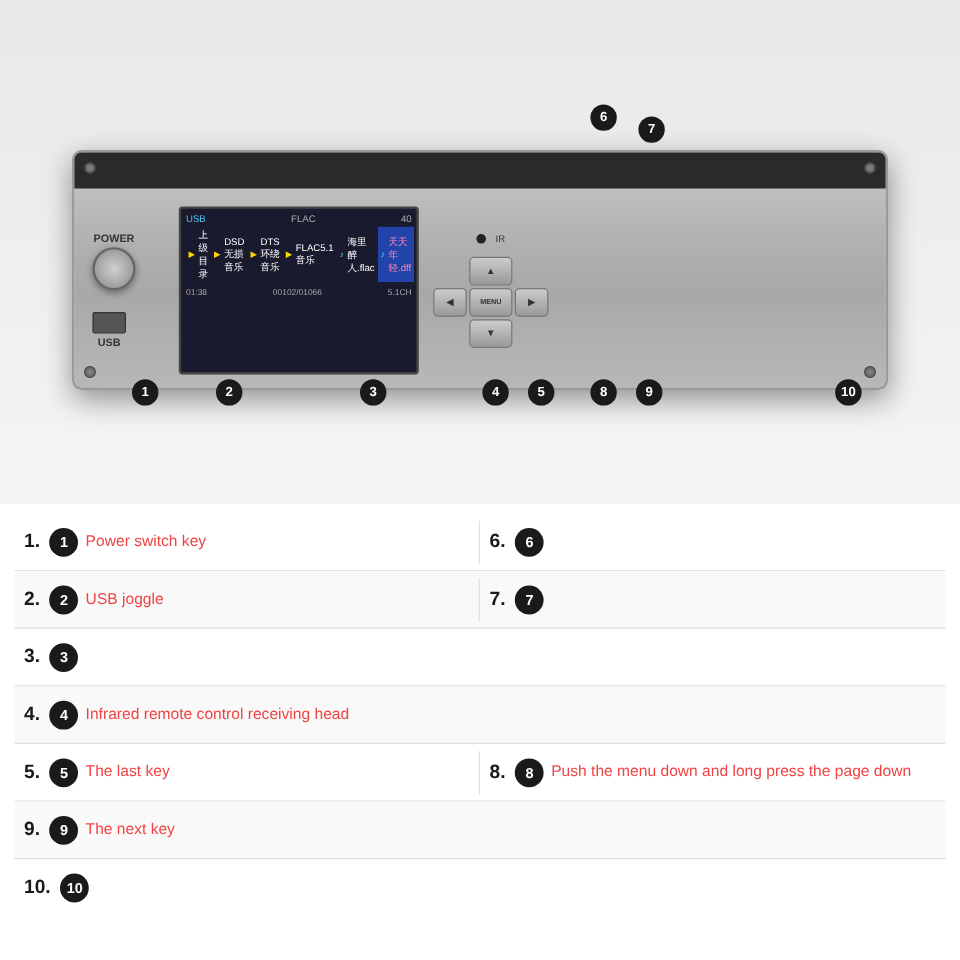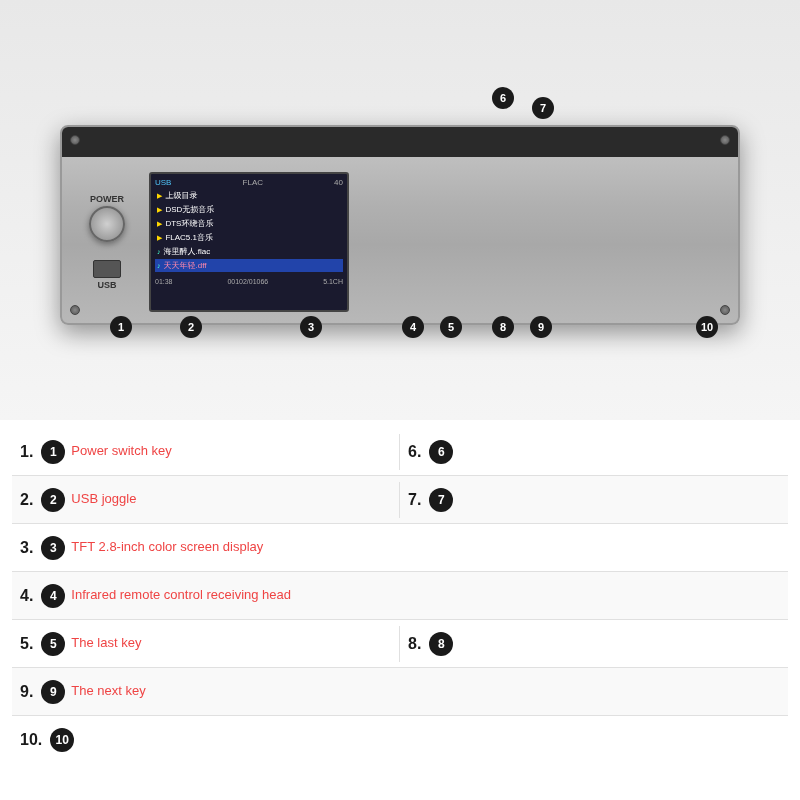--- a/index.html
+++ b/index.html
@@ -47,21 +47,21 @@
       align-items: center;
       height: 170px;
       padding: 10px 15px;
       gap: 12px;
     }
 
     
     .left-section {
       display: flex;
       flex-direction: column;
-      align-items: center;
+      align-items: flex-start;
       gap: 10px;
       width: 60px;
     }
 
     .power-btn {
       width: 36px;
       height: 36px;
       border-radius: 50%;
       background: radial-gradient(circle, #d0d0d0, #888);
       border: 2px solid #666;
@@ -108,21 +108,21 @@
       margin-bottom: 2px;
       font-size: 8px;
     }
 
     .screen-header .usb-tag { color: #4fc3f7; }
     .screen-header .flac-tag { color: #aaa; }
     .screen-header .num { color: #aaa; }
 
     .screen-files {
       display: flex;
-      flex-direction: column;
+      flex-direction: row;
       gap: 1px;
     }
 
     .file-item {
       display: flex;
       align-items: center;
       gap: 3px;
       color: #fff;
       font-size: 8px;
       padding: 1px 2px;
@@ -395,20 +395,40 @@
             </div>
           </div>
           <div style="display:flex;justify-content:space-between;color:#aaa;font-size:7px;margin-top:6px;">
             <span>01:38</span>
             <span>00102/01066</span>
             <span>5.1CH</span>
           </div>
         </div>
       </div>
 
+      <div style="display:flex;flex-direction:column;align-items:center;gap:6px;">
+        <div class="ir-row">
+          <div class="ir-dot"></div>
+          <span style="font-size:8px;color:#333;">IR</span>
+        </div>
+
+        <div style="display:grid;grid-template-columns:28px 36px 28px;grid-template-rows:24px 24px 24px;gap:2px;">
+          <div class="nav-btn empty"></div>
+          <div class="nav-btn" style="display:flex;align-items:center;justify-content:center;">▲</div>
+          <div class="nav-btn empty"></div>
+
+          <div class="nav-btn" style="display:flex;align-items:center;justify-content:center;">◀</div>
+          <div class="nav-btn center" style="display:flex;align-items:center;justify-content:center;font-size:6px;font-weight:bold;">MENU</div>
+          <div class="nav-btn" style="display:flex;align-items:center;justify-content:center;">▶</div>
+
+          <div class="nav-btn empty"></div>
+          <div class="nav-btn" style="display:flex;align-items:center;justify-content:center;">▼</div>
+          <div class="nav-btn empty"></div>
+        </div>
+      </div>
 
     </div>
 
     <div class="badge badge-1">1</div>
     <div class="badge badge-2">2</div>
     <div class="badge badge-3">3</div>
     <div class="badge badge-4">4</div>
     <div class="badge badge-5">5</div>
     <div class="badge badge-6">6</div>
     <div class="badge badge-7">7</div>
@@ -441,41 +461,41 @@
     <div class="desc-cell half-right">
       <span class="desc-dot">7.</span>
       <div class="desc-num">7</div>
     </div>
   </div>
 
   <div class="desc-row">
     <div class="desc-cell full-width">
       <span class="desc-dot">3.</span>
       <div class="desc-num">3</div>
-      <span class="desc-text">TFT 2.8-inch color screen display</span>
     </div>
   </div>
 
   <div class="desc-row alt-row">
     <div class="desc-cell full-width">
       <span class="desc-dot">4.</span>
       <div class="desc-num">4</div>
       <span class="desc-text">Infrared remote control receiving head</span>
     </div>
   </div>
 
   <div class="desc-row">
     <div class="desc-cell half-left">
       <span class="desc-dot">5.</span>
       <div class="desc-num">5</div>
       <span class="desc-text">The last key</span>
     </div>
     <div class="desc-cell half-right">
       <span class="desc-dot">8.</span>
       <div class="desc-num">8</div>
+      <span class="desc-text">Push the menu down and long press the page down</span>
     </div>
   </div>
 
   <div class="desc-row alt-row">
     <div class="desc-cell full-width">
       <span class="desc-dot">9.</span>
       <div class="desc-num">9</div>
       <span class="desc-text">The next key</span>
     </div>
   </div>

